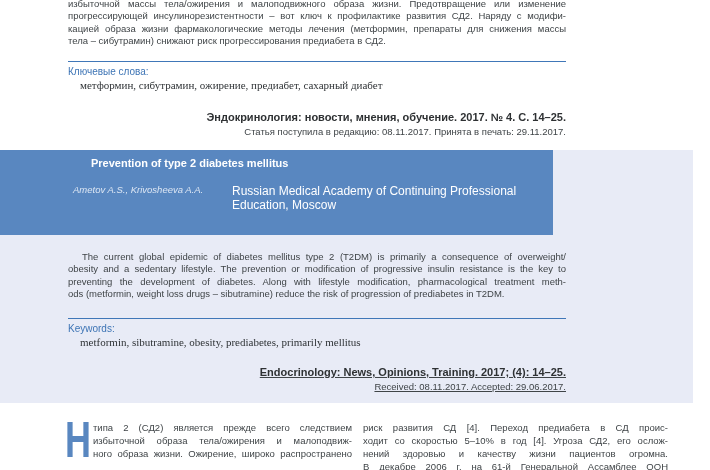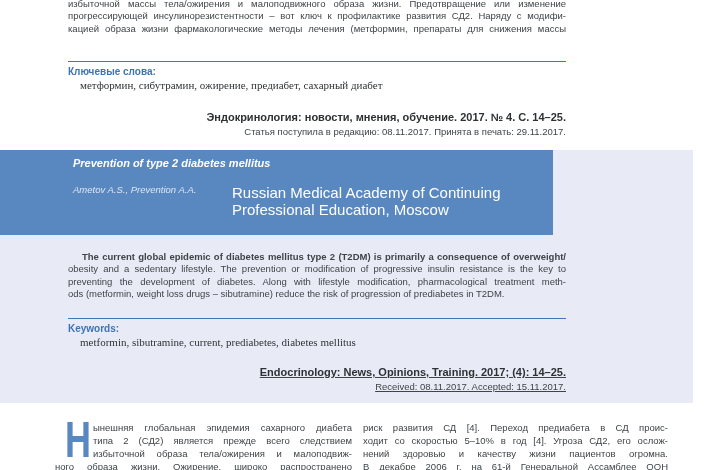--- a/index.html
+++ b/index.html
@@ -30,21 +30,21 @@
   }
   .tline.j{text-align:justify;text-align-last:justify;}
   
   .ru-abstract{left:68px;top:-2px;width:498px;}
   
   .rule{height:0;border-top:1.5px solid var(--rule-blue);width:498px;left:68px;}
   .rule1{top:61px;}
   .rule2{top:318px;}
   .kw-head{
     left:68px;width:498px;
-    font-size:10px;font-weight:bold;
+    font-size:10px;font-weight:normal;
     color:var(--heading-blue);
   }
   .kw-head-ru{top:66px;}
   .kw-head-en{top:323px;}
   .kw-text{
     left:80px;width:498px;
     font-family:"Liberation Serif",serif;
     font-size:11px;color:#2f3336;
   }
   .kw-text-ru{top:79px;}
@@ -52,34 +52,34 @@
   .cite{left:68px;width:498px;text-align:right;}
   .cite-ru{top:110px;}
   .cite-en{top:365px;text-decoration:underline;}
   .cite .src{font-size:11px;font-weight:bold;color:var(--text-cite);line-height:15px;}
   .cite .dates{font-size:9.5px;color:var(--text-dark);line-height:14px;}
   
   .panel{left:0;top:150px;width:693px;height:253px;background:var(--panel-lavender);}
   
   .banner{left:0;top:150px;width:553px;height:85px;background:var(--banner-blue);}
   .banner-title{
-    position:absolute;left:73px;top:7px;right:10px;
-    font-size:11px;font-weight:bold;color:var(--banner-text);font-style:italic;
+    position:absolute;left:91px;top:7px;right:10px;
+    font-size:11px;font-weight:bold;color:var(--banner-text);
   }
   .banner-authors{
     position:absolute;left:73px;top:34px;width:150px;
     font-size:9.5px;font-style:italic;color:var(--banner-authors);
   }
   .banner-affil{
     position:absolute;left:232px;top:34px;right:6px;
-    font-size:15px;color:var(--banner-text);
+    font-size:12px;color:var(--banner-text);
   }
   
   .en-abstract{left:68px;top:251px;width:498px;}
-  .en-abstract .tline:first-child{text-indent:14px;font-weight:bold;}
+  .en-abstract .tline:first-child{text-indent:14px;}
   
   .bodycol .tline{font-size:9.5px;line-height:13px;}
   .body-left{left:55px;top:421px;width:297px;}
   .body-right{left:363px;top:421px;width:305px;}
   .body-left .tline:nth-child(-n+3){margin-left:38px;}
   .dropcap{
     position:absolute;left:65px;top:422px;
     font-size:50px;line-height:37px;font-weight:bold;
     color:var(--banner-blue);
     transform:scaleX(0.72);transform-origin:left top;
@@ -89,61 +89,61 @@
 <body>
 
 <div class="page">
 
   <div class="abs panel"></div>
 
   <div class="abs lines ru-abstract">
       <div class="tline j">избыточной массы тела/ожирения и малоподвижного образа жизни. Предотвращение или изменение</div>
       <div class="tline j">прогрессирующей инсулинорезистентности – вот ключ к профилактике развития СД2. Наряду с модифи-</div>
       <div class="tline j">кацией образа жизни фармакологические методы лечения (метформин, препараты для снижения массы</div>
+      <div class="tline">тела – сибутрамин) снижают риск прогрессирования предиабета в СД2.</div>
     </div>
 
   <div class="abs rule rule1"></div>
 
   <div class="abs kw-head kw-head-ru">Ключевые слова:</div>
 
   <div class="abs kw-text kw-text-ru">метформин, сибутрамин, ожирение, предиабет, сахарный диабет</div>
 
   <div class="abs cite cite-ru">
     <div class="src">Эндокринология: новости, мнения, обучение. 2017. № 4. С. 14–25.</div>
     <div class="dates">Статья поступила в редакцию: 08.11.2017. Принята в печать: 29.11.2017.</div>
   </div>
 
   <div class="abs banner">
     <div class="banner-title">Prevention of type 2 diabetes mellitus</div>
-    <div class="banner-authors">Ametov A.S., Prevention A.A.</div>
+    <div class="banner-authors">Ametov A.S., Krivosheeva A.A.</div>
     <div class="banner-affil">Russian Medical Academy of Continuing Professional Education, Moscow</div>
   </div>
 
   <div class="abs lines en-abstract">
       <div class="tline j">The current global epidemic of diabetes mellitus type 2 (T2DM) is primarily a consequence of overweight/</div>
       <div class="tline j">obesity and a sedentary lifestyle. The prevention or modification of progressive insulin resistance is the key to</div>
       <div class="tline j">preventing the development of diabetes. Along with lifestyle modification, pharmacological treatment meth-</div>
       <div class="tline">ods (metformin, weight loss drugs – sibutramine) reduce the risk of progression of prediabetes in T2DM.</div>
     </div>
 
   <div class="abs rule rule2"></div>
 
   <div class="abs kw-head kw-head-en">Keywords:</div>
 
-  <div class="abs kw-text kw-text-en">metformin, sibutramine, current, prediabetes, diabetes mellitus</div>
+  <div class="abs kw-text kw-text-en">metformin, sibutramine, obesity, prediabetes, primarily mellitus</div>
 
   <div class="abs cite cite-en">
     <div class="src">Endocrinology: News, Opinions, Training. 2017; (4): 14–25.</div>
-    <div class="dates">Received: 08.11.2017. Accepted: 15.11.2017.</div>
+    <div class="dates">Received: 08.11.2017. Accepted: 29.06.2017.</div>
   </div>
 
   <div class="abs dropcap">Н</div>
 
   <div class="abs lines bodycol body-left">
-      <div class="tline j">ынешняя глобальная эпидемия сахарного диабета</div>
       <div class="tline j">типа 2 (СД2) является прежде всего следствием</div>
       <div class="tline j">избыточной образа тела/ожирения и малоподвиж-</div>
       <div class="tline j">ного образа жизни. Ожирение, широко распространено</div>
     </div>
 
   <div class="abs lines bodycol body-right">
       <div class="tline j">риск развития СД [4]. Переход предиабета в СД проис-</div>
       <div class="tline j">ходит со скоростью 5–10% в год [4]. Угроза СД2, его ослож-</div>
       <div class="tline j">нений здоровью и качеству жизни пациентов огромна.</div>
       <div class="tline j">В декабре 2006 г. на 61-й Генеральной Ассамблее ООН</div>

